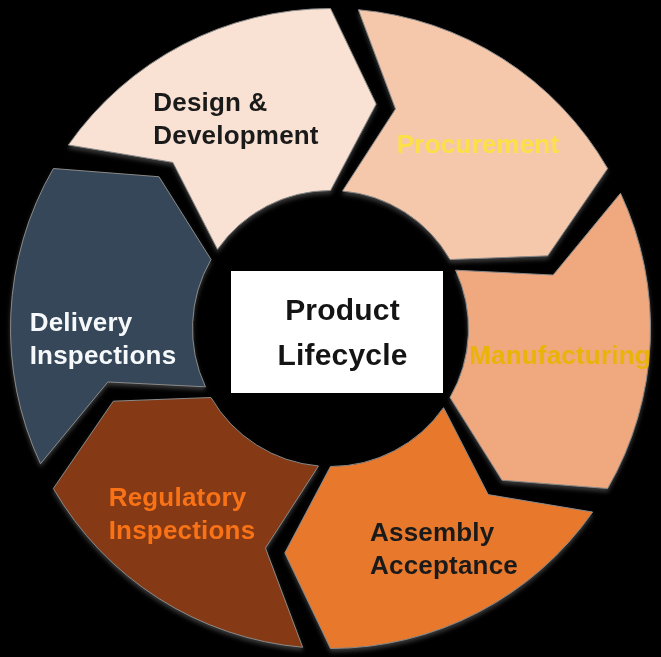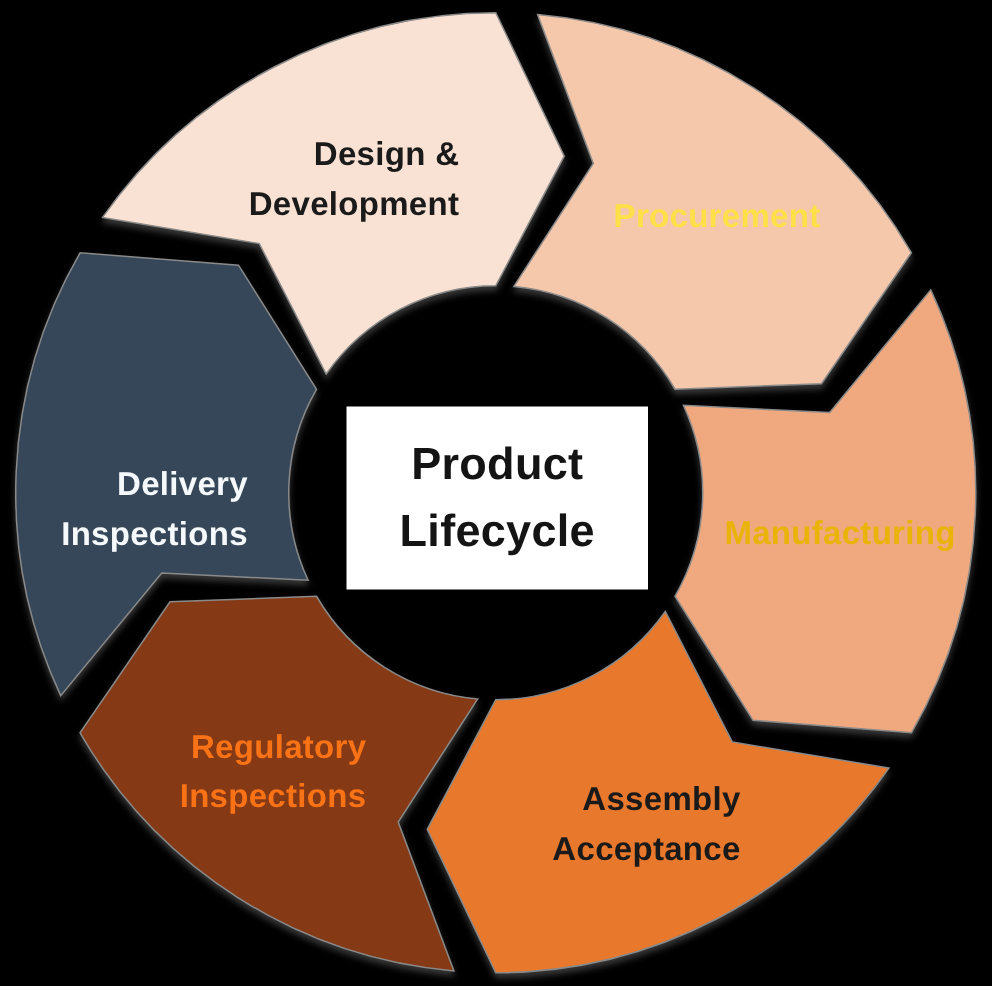--- a/index.html
+++ b/index.html
@@ -20,24 +20,24 @@
     left: 0;
     top: 0;
   }
   .ring-segment {
     stroke-width: 1px;
     filter: drop-shadow(0 3px 2px rgba(125,125,125,0.45));
   }
   .seg-label {
     position: absolute;
     transform: translate(-50%, -50%);
-    font-size: 22px;
+    font-size: 26px;
     font-weight: 700;
     line-height: 33px;
-    text-align: right;
+    text-align: left;
     white-space: pre-line;
     letter-spacing: 0.2px;
   }
   .center-box {
     position: absolute;
     left: 231px;
     top: 271px;
     width: 201px;
     height: 122px;
     display: flex;
@@ -64,25 +64,25 @@
       <path d="M 620.52,193.26 A 320 320 0 0 1 607.63,488.5 L 502.01,480.24 L 450.01,397.5 A 138 138 0 0 0 455.57,270.18 L 553.17,275.04 Z" fill="#F0A87F" stroke="#8A8A8A" class="ring-segment"></path>
       <path d="M 592.63,512.04 A 320 320 0 0 1 330.5,648.5 L 284.84,552.9 L 330.5,466.5 A 138 138 0 0 0 443.54,407.65 L 488.13,494.61 Z" fill="#E8792C" stroke="#8A8A8A" class="ring-segment"></path>
       <path d="M 302.61,647.28 A 320 320 0 0 1 53.37,488.5 L 113.33,401.16 L 210.99,397.5 A 138 138 0 0 0 318.47,465.97 L 265.46,548.07 Z" fill="#853914" stroke="#8A8A8A" class="ring-segment"></path>
       <path d="M 40.48,463.74 A 320 320 0 0 1 53.37,168.5 L 158.99,176.76 L 210.99,259.5 A 138 138 0 0 0 205.43,386.82 L 107.83,381.96 Z" fill="#354758" stroke="#8A8A8A" class="ring-segment"></path>
     </svg>
 
   <div class="seg-label" style="left: 236px; top: 119px; color: rgb(26, 26, 26);">Design &amp;
 Development</div>
   <div class="seg-label" style="left: 478px; top: 144px; color: #fde047;">Procurement</div>
   <div class="seg-label" style="left: 560px; top: 355px; color: #eab308;">Manufacturing</div>
-  <div class="seg-label" style="left: 431px; top: 549px; color: rgb(26, 26, 26);">Assembly
+  <div class="seg-label" style="left: 444px; top: 549px; color: rgb(26, 26, 26);">Assembly
 Acceptance</div>
   <div class="seg-label" style="left: 182px; top: 514px; color: #f97316;">Regulatory
 Inspections</div>
   <div class="seg-label" style="left: 103px; top: 313px; color: rgb(246, 249, 251); margin-top: 26px;">Delivery
 Inspections</div>
 
-  <div class="center-box" style="background: rgb(255, 255, 255);">
+  <div class="center-box" style="background: rgb(255, 255, 255); padding-left: 11px;">
     <div class="center-title" style="color: rgb(20, 20, 20);">Product
 Lifecycle</div>
   </div>
 
 </div>
 
 </body></html>

